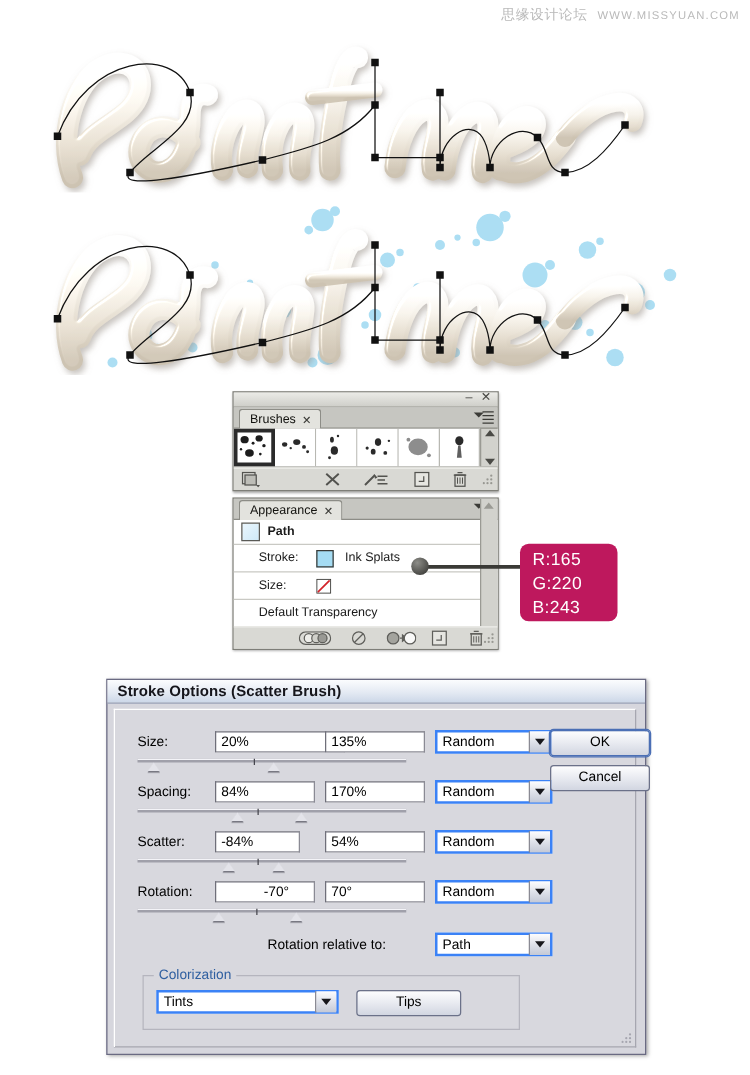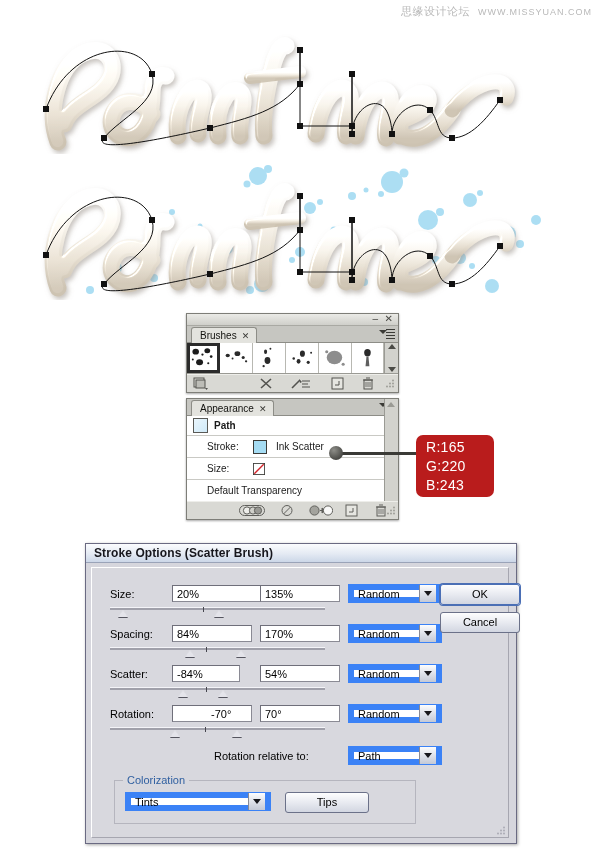--- a/index.html
+++ b/index.html
@@ -91,21 +91,21 @@
   .thumb-path{width:13px;height:13px;border:1px solid #5a5a56;background:linear-gradient(135deg,#eaf6fd,#cfe9f8);margin-right:6px;}
   .app-scroll{
     position:absolute;right:0;top:0;width:13px;height:100%;
     background:#d2d2cd;border-left:1px solid #9a9a94;
   }
   #app-tools{height:17px;background:#d9d9d4;position:relative;border-top:1px solid #eeeeea;}
 
   
   #rgb-callout{
     position:absolute;left:416px;top:435px;width:78px;height:62px;
-    background:#b91c1c;border-radius:7px;
+    background:#be185d;border-radius:7px;
     color:#ffffff;font-size:14px;line-height:19px;
     padding:3px 0 4px 10px;box-sizing:border-box;
     letter-spacing:.3px;
   }
   #callout-line{position:absolute;left:337px;top:452px;width:86px;height:3px;background:#3a3a36;}
   #callout-dot{position:absolute;left:329px;top:446px;width:14px;height:14px;border-radius:50%;
     background:radial-gradient(circle at 35% 30%,#8d8d88,#2e2e2b);}
 
   
   #dialog{
@@ -130,21 +130,21 @@
   .field-row{position:absolute;left:18px;width:330px;height:22px;}
   .field-label{position:absolute;left:0;top:4px;font-size:11px;}
   .txtbox{
     position:absolute;height:17px;line-height:17px;
     background:#fff;border:1px solid #8a8a94;
     border-top-color:#6f6f7a;border-left-color:#6f6f7a;
     padding:0 4px;box-sizing:border-box;font-size:11px;
   }
   .combo{
     position:absolute;height:19px;background:#fff;
-    border:6px solid #3b82f6;box-sizing:border-box;
+    border:2px solid #3b82f6;box-sizing:border-box;
     display:flex;align-items:center;justify-content:space-between;
     font-size:11px;padding-left:4px;
   }
   .combo .cbtn{
     width:16px;height:17px;margin:0 0 0 0;
     background:linear-gradient(#fdfdfe,#dfe2ea 50%,#c4c9d6);
     border-left:1px solid #8a8a94;
     display:flex;align-items:center;justify-content:center;
   }
   .cbtn i{display:block;width:0;height:0;border-left:4px solid transparent;border-right:4px solid transparent;border-top:5px solid #17171c;}
@@ -457,21 +457,21 @@
   </div>
 
   <div id="app-rows">
     <div class="app-row head">
       <span class="thumb-path"></span>
       <span>Path</span>
     </div>
     <div class="app-row" style="padding-left:20px;">
       <span style="width:46px;">Stroke:</span>
       <span class="swatch" style="background:#a5dcf3;"></span>
-      <span style="margin-left:9px;">Ink Scatter</span>
+      <span style="margin-left:9px;">Ink Splats</span>
     </div>
     <div class="app-row" style="padding-left:20px;">
       <span style="width:46px;">Size:</span>
       <svg class="swatch" style="border:none;" viewBox="0 0 14 14">
         <rect x="0.5" y="0.5" width="13" height="13" fill="#fff" stroke="#3a3a36"></rect>
         <path d="M1.5,12.5 L12.5,1.5" stroke="#d2232a" stroke-width="1.6"></path>
       </svg>
     </div>
     <div class="app-row" style="padding-left:20px;border-bottom:none;">
       <span>Default Transparency</span>

